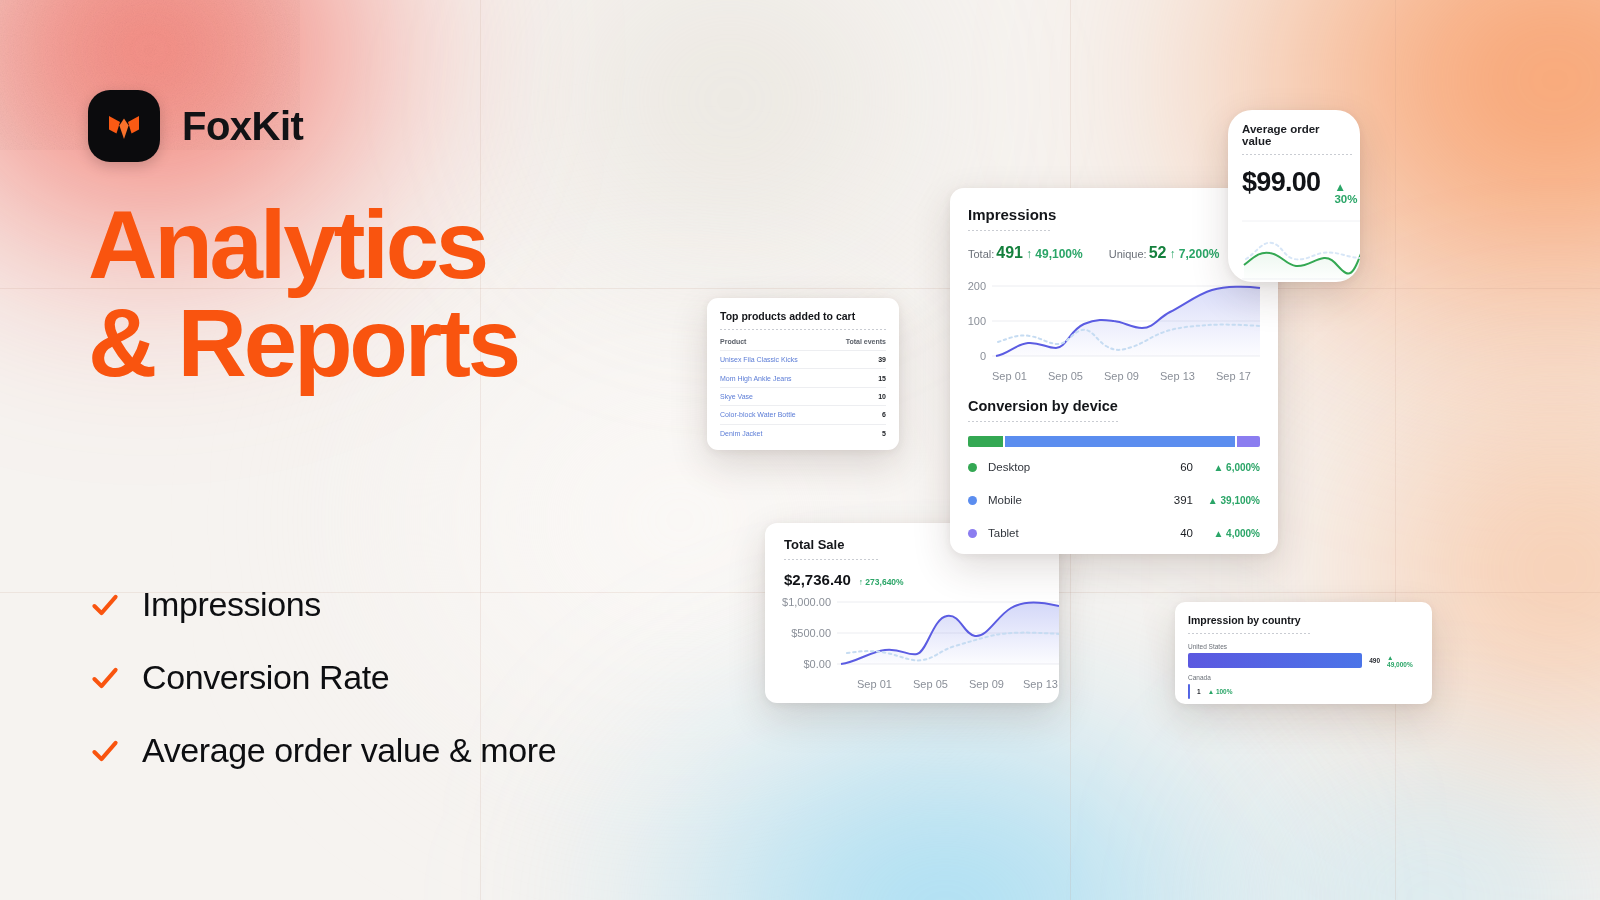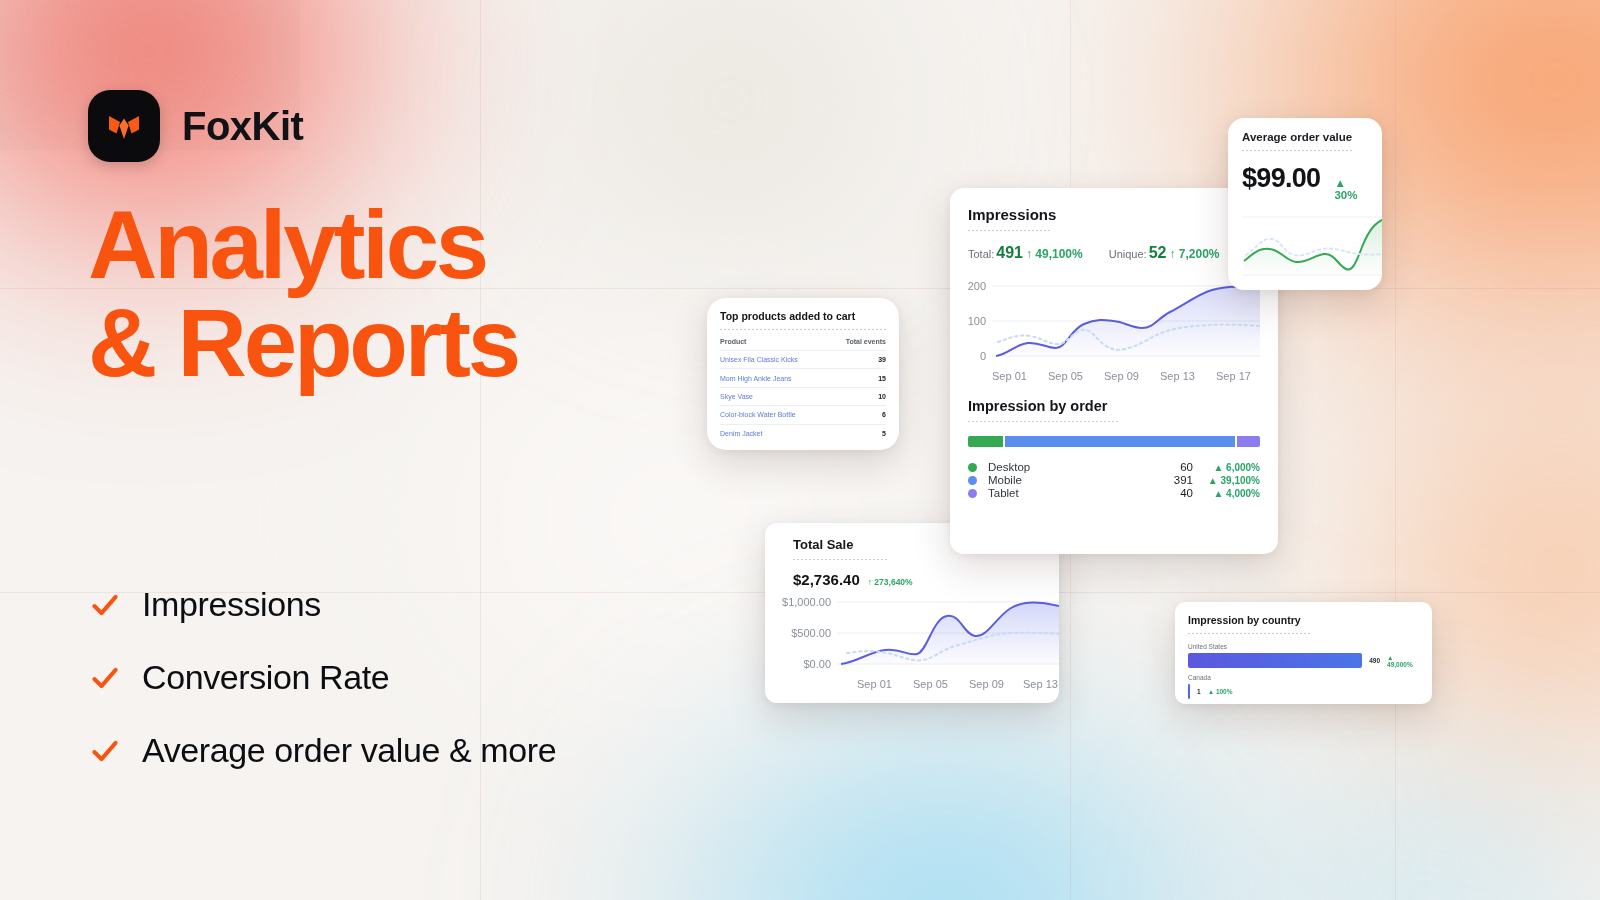--- a/index.html
+++ b/index.html
@@ -62,43 +62,43 @@
   .card-title { font-weight: 700; color: #14161a; }
   .dot-rule {
     height: 1px; margin-top: 7px;
     background-image: linear-gradient(to right, #c9ccd2 38%, rgba(255,255,255,0) 0%);
     background-size: 4px 1px; background-repeat: repeat-x;
   }
   .green { color: #2aa567; }
   .axis-label { fill: #8a8f98; font-size: 11px; font-family: "Liberation Sans", sans-serif; }
 
   
-  #card-aov { left: 1228px; top: 110px; width: 154px; height: 172px; border-radius: 16px; margin-top: 8px; }
+  #card-aov { left: 1228px; top: 110px; width: 132px; height: 172px; border-radius: 24px; }
   #card-aov .t { font-size: 11.5px; font-weight: 600; color: #1b1d22; }
   #card-aov .val-row { display: flex; align-items: baseline; gap: 14px; margin-top: 12px; }
   #card-aov .val { font-size: 27px; font-weight: 700; color: #111317; letter-spacing: -.7px; }
   #card-aov .delta { font-size: 11.5px; font-weight: 600; }
 
   
   #card-impr { left: 950px; top: 188px; width: 328px; height: 366px; }
   #card-impr .hd { font-size: 15px; }
   #card-impr .stats { display: flex; gap: 26px; margin-top: 13px; font-size: 11px; color: #6b7078; align-items: baseline; }
   #card-impr .stats b { font-size: 16px; color: #15803d; font-weight: 700; margin: 0 3px 0 2px; }
   #card-impr .stats .d { font-size: 12px; font-weight: 600; }
   .dev-title { font-size: 14.5px; }
   .stack-bar { display: flex; height: 11px; border-radius: 2px; overflow: hidden; margin-top: 14px; gap: 2px; }
-  .dev-list { margin-top: 14px; display: flex; flex-direction: column; gap: 1px; }
+  .dev-list { margin-top: 14px; display: flex; flex-direction: column; gap: 21px; }
   .dev-row { display: flex; align-items: center; font-size: 11.5px; color: #32363d; }
   .dev-dot { width: 9px; height: 9px; border-radius: 50%; margin-right: 11px; flex: 0 0 9px; }
   .dev-name { flex: 1; }
   .dev-val { font-weight: 400; color: #1a1d22; margin-right: 9px; }
   .dev-delta { font-size: 10px; font-weight: 600; min-width: 58px; text-align: right; }
 
   
-  #card-products { left: 707px; top: 298px; width: 192px; height: 152px; border-radius: 19px; }
+  #card-products { left: 707px; top: 298px; width: 192px; height: 152px; border-radius: 11px; }
   #card-products .hd { font-size: 10.5px; }
   .ptable { width: 100%; border-collapse: collapse; margin-top: 8px; }
   .ptable th { font-size: 7px; color: #5b6069; text-align: left; font-weight: 700; padding-bottom: 5px; }
   .ptable th.r, .ptable td.r { text-align: right; }
   .ptable td { font-size: 7px; padding: 5.2px 0; border-top: 1px solid #edeef1; }
   .ptable td.p { color: #5b7cd6; }
   .ptable td.r { color: #1a1d22; font-weight: 700; }
 
   
   #card-sale { left: 765px; top: 523px; width: 294px; height: 180px; border-radius: 12px; }
@@ -220,21 +220,21 @@
         <tr>
             <td class="p">Denim Jacket</td>
             <td class="r">5</td>
           </tr>
       </tbody>
     </table>
   </div>
 </div>
 
 <div class="card" id="card-sale">
-  <div style="padding:14px 28px 0">
+  <div style="padding:14px 19px 0">
     <div class="card-title hd">Total Sale</div>
     <div class="dot-rule" style="width:95px"></div>
     <div class="val-row">
       <span class="val">$2,736.40</span>
       <span class="delta green">
         <span>↑</span>
         <span>273,640%</span>
       </span>
     </div>
   </div>
@@ -292,21 +292,21 @@
     <path d="M46,88 C58,86 66,76 78,75 C90,74 96,80 106,80 C116,80 120,62 134,56 C148,50 156,52 164,53 C174,54 182,60 192,60 C204,60 208,50 220,44 C234,37 248,26 262,22 C276,18 296,18 310,20" fill="none" stroke="#5B5CE2" stroke-width="2"></path>
     <path d="M48,74 C60,70 68,66 80,68 C92,70 98,76 108,76 C118,76 122,64 132,62 C142,60 146,72 156,78 C166,84 172,82 182,79 C194,75 202,68 214,64 C228,59 244,58 258,57 C274,56 296,57 310,58" fill="none" stroke="#C6DCF2" stroke-width="2" stroke-dasharray="2.5 3.5" stroke-linecap="round"></path>
     <text class="axis-label" x="42" y="112">Sep 01</text>
     <text class="axis-label" x="98" y="112">Sep 05</text>
     <text class="axis-label" x="154" y="112">Sep 09</text>
     <text class="axis-label" x="210" y="112">Sep 13</text>
     <text class="axis-label" x="266" y="112">Sep 17</text>
   </svg>
 
   <div style="padding:8px 18px 0">
-    <div class="card-title dev-title">Impression by order</div>
+    <div class="card-title dev-title">Conversion by device</div>
     <div class="dot-rule" style="width:152px"></div>
 
     <div class="stack-bar">
       <div style="flex:12;background:#34A853"></div>
       <div style="flex:80;background:#5B8DEF"></div>
       <div style="flex:8;background:#8B7DF0"></div>
     </div>
 
     <div class="dev-list">
       <div class="dev-row">

